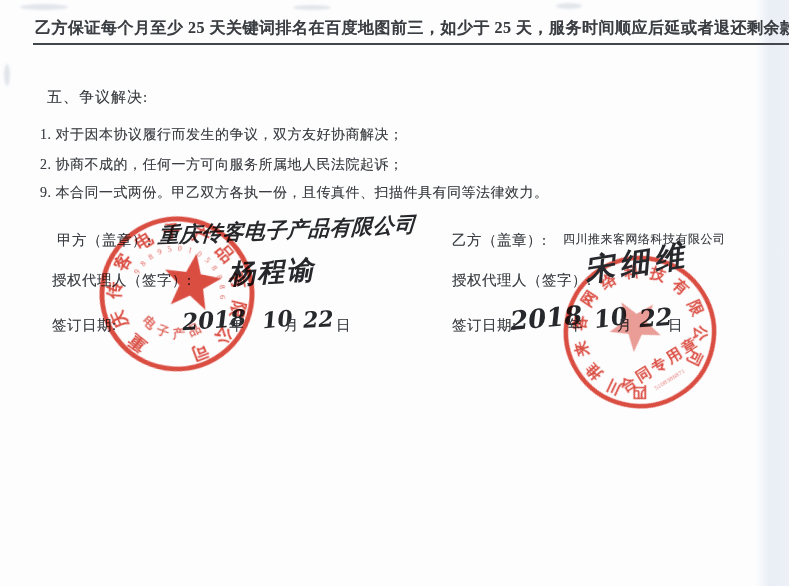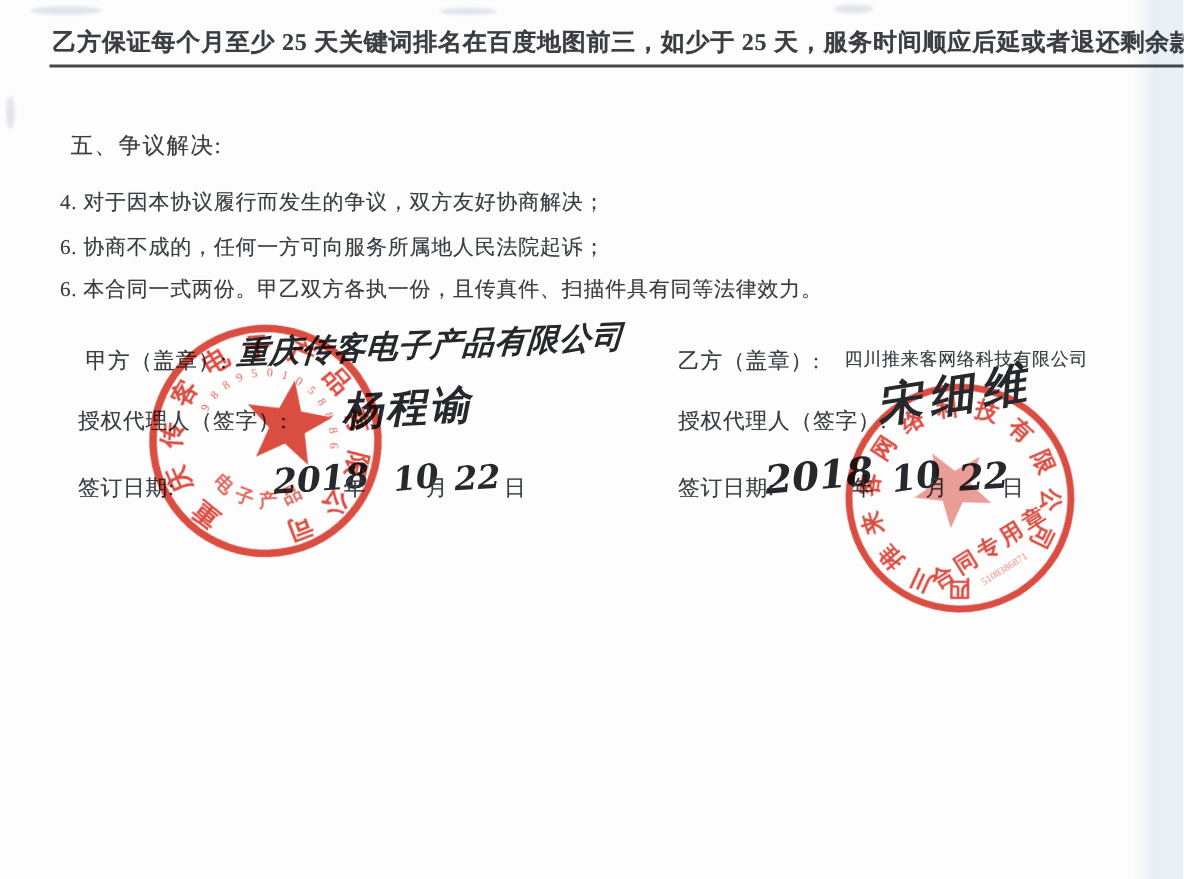--- a/index.html
+++ b/index.html
@@ -56,23 +56,23 @@
 <div class="edge-band"></div>
 <div class="speckle" style="left:20px;top:4px;width:48px;height:6px;"></div>
 <div class="speckle" style="left:293px;top:5px;width:38px;height:5px;"></div>
 <div class="speckle" style="left:556px;top:3px;width:26px;height:6px;"></div>
 <div class="speckle" style="left:4px;top:64px;width:6px;height:22px;"></div>
 
 <div class="printed guarantee">乙方保证每个月至少 25 天关键词排名在百度地图前三，如少于 25 天，服务时间顺应后延或者退还剩余款项</div>
 
 <div class="printed section-title">五、争议解决:</div>
 
-<div class="printed clause clause1">4. 对于因本协议履行而发生的争议，双方友好协商解决；</div>
-<div class="printed clause clause2">6. 协商不成的，任何一方可向服务所属地人民法院起诉；</div>
-<div class="printed clause clause3">6. 本合同一式两份。甲乙双方各执一份，且传真件、扫描件具有同等法律效力。</div>
+<div class="printed clause clause1">1. 对于因本协议履行而发生的争议，双方友好协商解决；</div>
+<div class="printed clause clause2">2. 协商不成的，任何一方可向服务所属地人民法院起诉；</div>
+<div class="printed clause clause3">9. 本合同一式两份。甲乙双方各执一份，且传真件、扫描件具有同等法律效力。</div>
 
 <div class="printed label" style="left:57px;top:231px;">甲方（盖章）:</div>
 <div class="hw" style="left:158px;top:216px;font-size:21px;letter-spacing:0.5px;transform:rotate(-2.5deg) skewX(-6deg);">重庆传客电子产品有限公司</div>
 
 <div class="printed label" style="left:52px;top:271px;">授权代理人（签字）:</div>
 <div class="hw" style="left:228px;top:254px;font-size:27px;letter-spacing:2px;transform:rotate(-3deg);">杨程谕</div>
 
 <div class="printed label" style="left:52px;top:316px;">签订日期:</div>
 <div class="hw" style="left:182px;top:306px;font-size:23px;transform:rotate(-4deg);">2018</div>
 <div class="printed label" style="left:229px;top:316px;">年</div>

